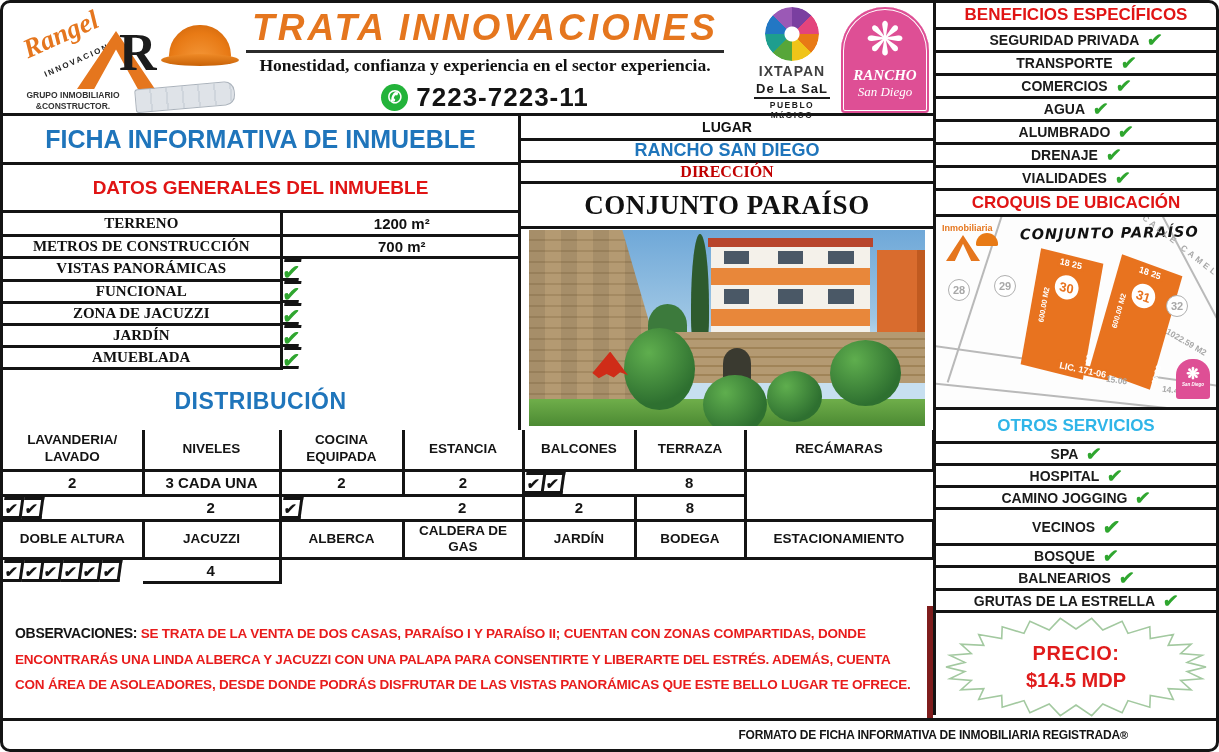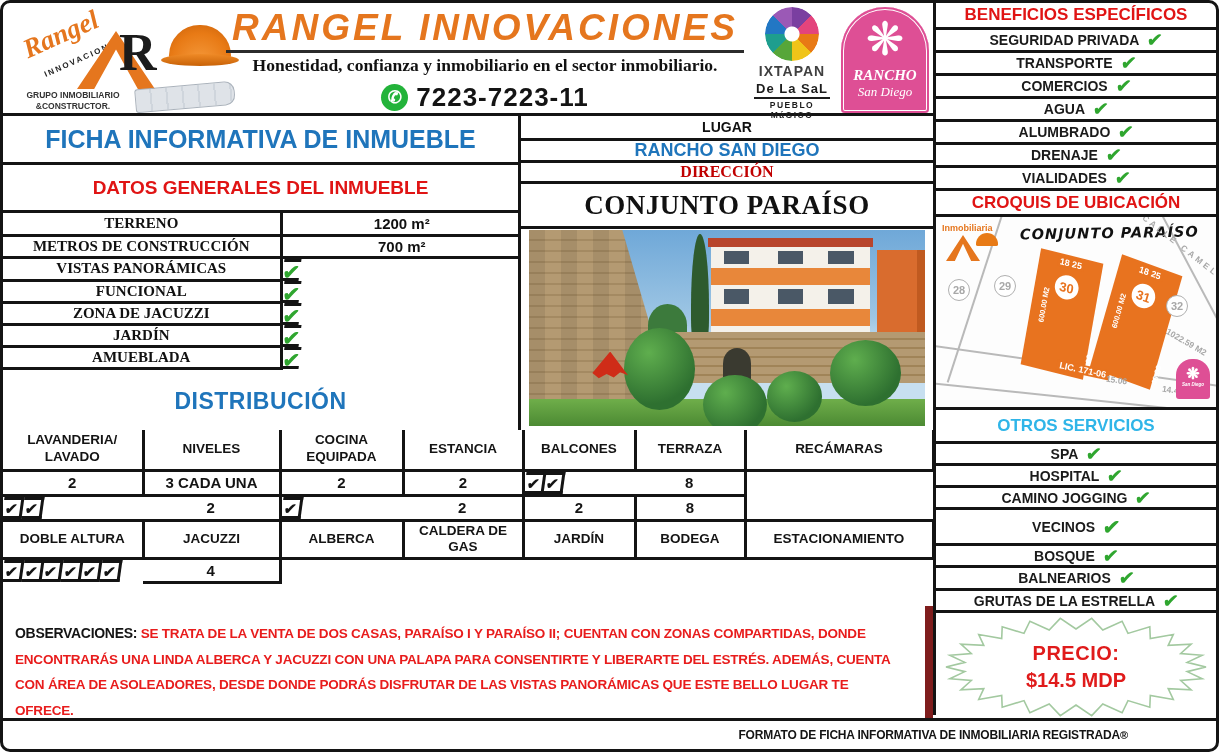--- a/index.html
+++ b/index.html
@@ -160,21 +160,21 @@
   .dist-table .hd{ font-size:13.5px; font-weight:bold; color:#141414; line-height:1.25; }
   .dist-table .vl{ font-size:15px; font-weight:bold; color:#141414; height:22px; }
   .row-h1 td{ height:40px; border-top:none; }
   .row-v1 td{ height:25px; }
   .row-h2 td{ height:43px; }
   .row-v2 td{ height:23px; }
   .row-h3 td{ height:22px; }
   .row-v3 td{ height:24px; }
 
   
-  .obs{ position:absolute; left:0; top:603px; width:930px; height:112px; border-right:8px solid #7f1d1d;
+  .obs{ position:absolute; left:0; top:603px; width:930px; height:112px; border-right:6px solid #7f1d1d;
     padding:14px 16px 0 12px; line-height:1.6; }
   .obs-label{ font-size:14px; font-weight:bold; color:#141414; letter-spacing:-0.3px; }
   .obs-text{ font-size:13.5px; font-weight:bold; color:#E81C1C; letter-spacing:-0.2px; }
 
   .footer{ position:absolute; left:0; top:715px; width:1213px; height:31px; border-top:3px solid #141414;
     display:flex; align-items:center; justify-content:flex-end; padding-right:88px;text-align:right; }
   .footer-text{ font-size:12px; font-weight:bold; color:#141414; letter-spacing:-0.2px; }
   .footer-reg{ font-size:11px; font-weight:bold; vertical-align:super; }
 </style>
 </head>
@@ -191,22 +191,22 @@
       <div class="ar-r">R</div>
       <div class="hardhat"></div>
       <div class="blueprint"></div>
       <div class="group-lines">
         <div>GRUPO INMOBILIARIO</div>
         <div>&amp;CONSTRUCTOR.</div>
       </div>
     </div>
 
     <div class="title-block">
-      <div class="main-title">RANGEL INNOVACIONES</div>
-      <div class="tagline">Honestidad, confianza y inmobiliario en el sector inmobiliario.</div>
+      <div class="main-title">TRATA INNOVACIONES</div>
+      <div class="tagline">Honestidad, confianza y experiencia en el sector experiencia.</div>
       <div class="phone-row">
         <span class="wa-icon">✆</span>
         <span class="phone-number">7223-7223-11</span>
       </div>
     </div>
 
     <div class="ixtapan">
       <div class="pinwheel"></div>
       <div class="ix-l1">IXTAPAN</div>
       <div class="ix-l2">De La SaL</div>

